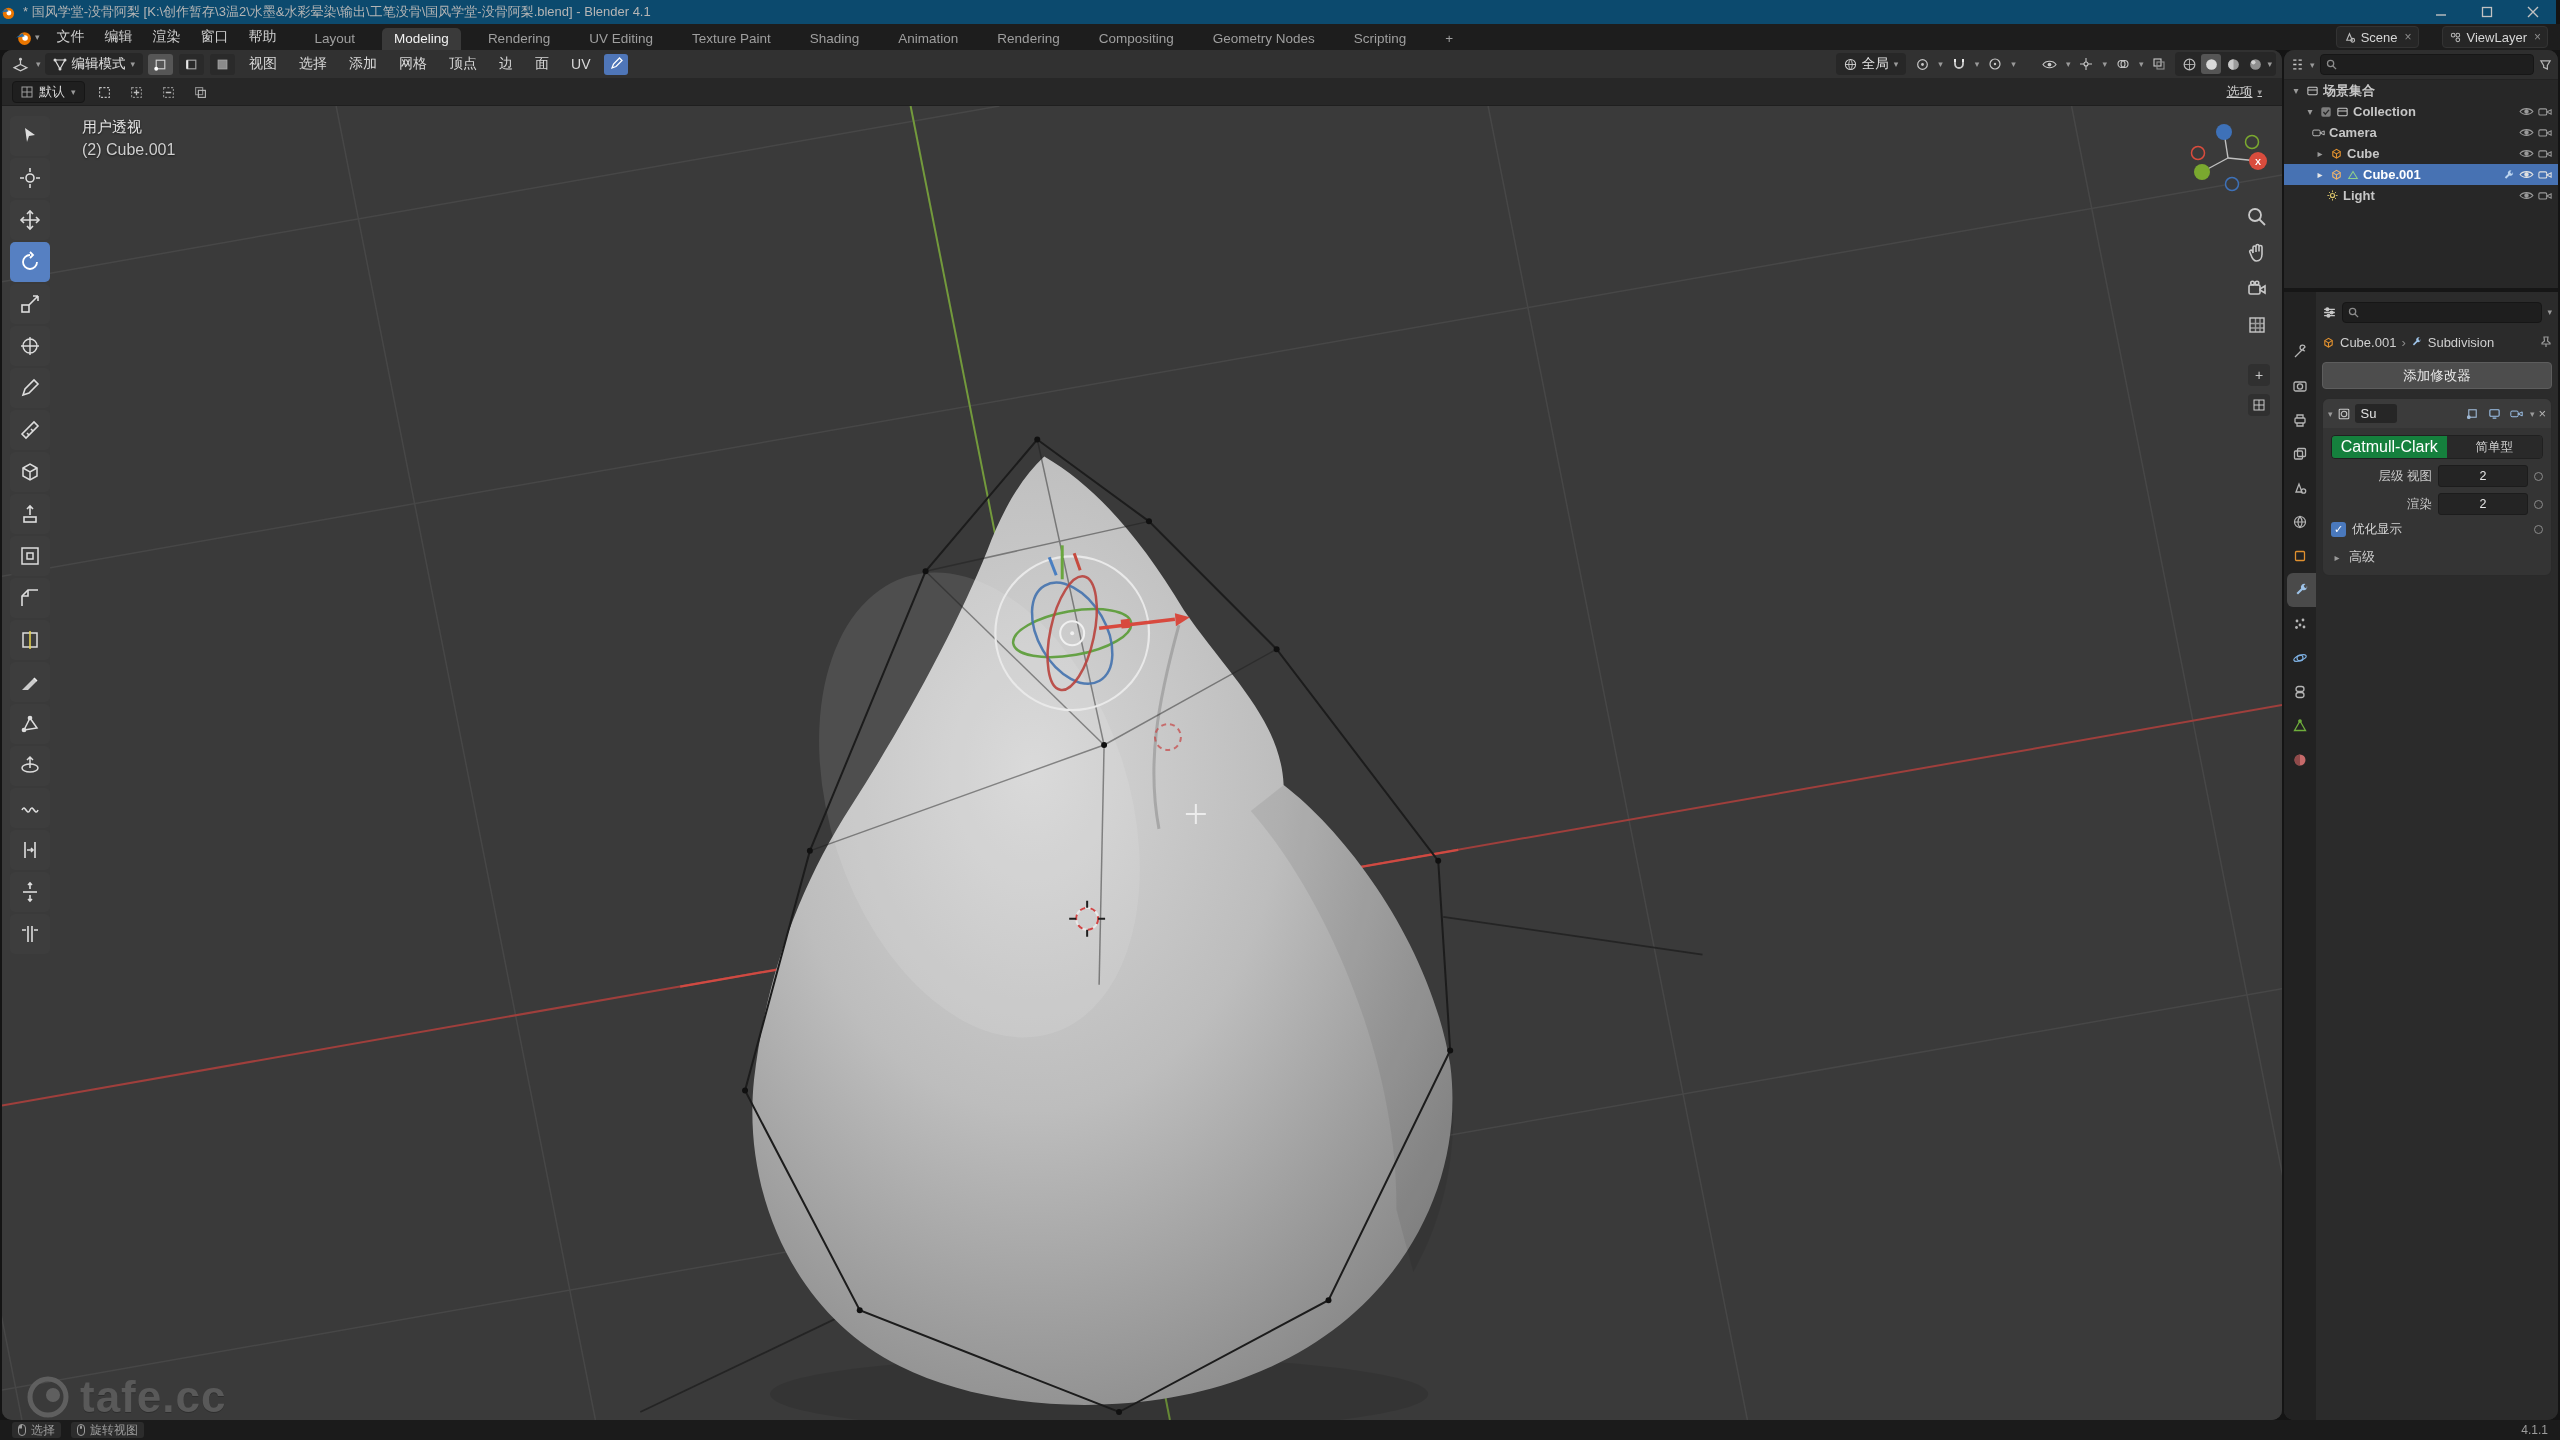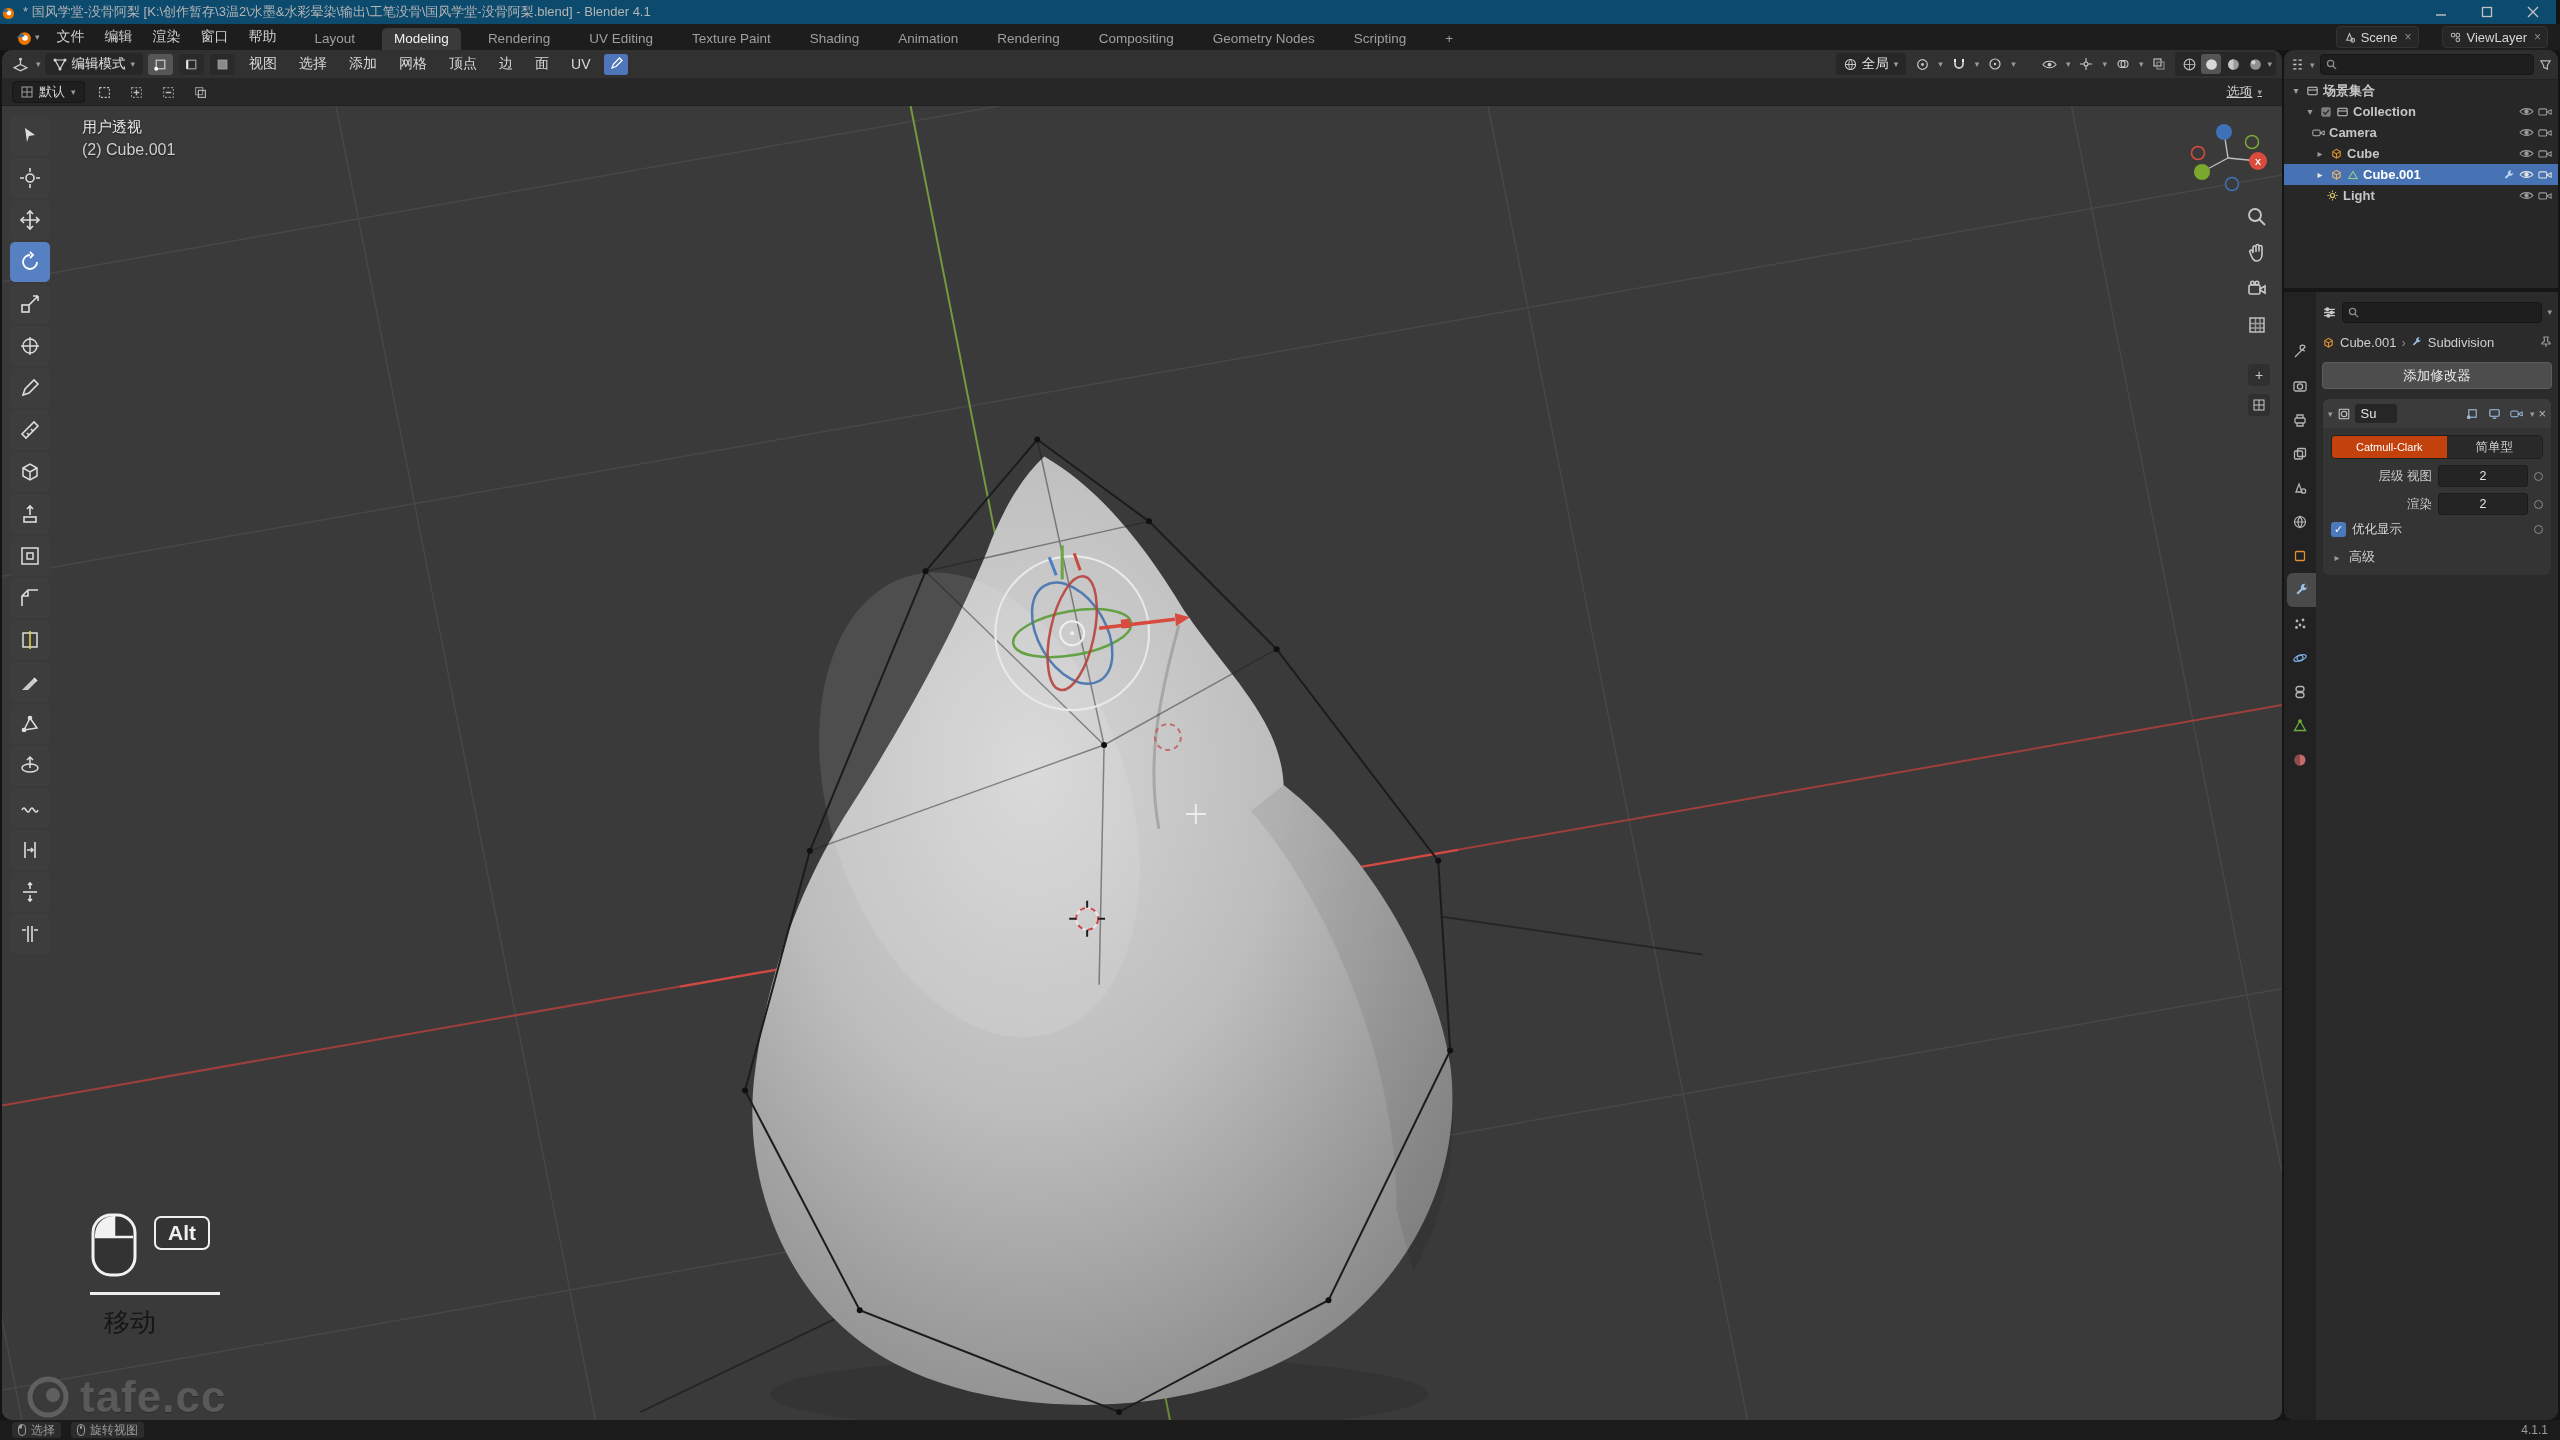--- a/index.html
+++ b/index.html
@@ -88,21 +88,21 @@
   .pfield{flex:1;height:19px;background:#1e1e1e;border:1px solid #161616;border-radius:4px;display:flex;align-items:center;gap:4px;padding:0 5px;}
   .crumb{display:flex;align-items:center;gap:5px;height:24px;margin-top:6px;color:#cfcfcf;}
   .addmod{margin-top:8px;height:25px;background:#4d4d4d;border:1px solid #5d5d5d;border-radius:4px;
           display:flex;align-items:center;justify-content:center;font-size:13.5px;color:#eaeaea;}
   .modpanel{margin-top:9px;background:#343434;border:1px solid #2a2a2a;border-radius:7px;overflow:hidden;}
   .modhead{height:29px;background:#3b3b3b;display:flex;align-items:center;gap:4px;padding:0 5px;}
   .modname{background:#262626;border-radius:3px;height:19px;display:flex;align-items:center;padding:0 6px;color:#e2e2e2;min-width:30px;}
   .mih{width:18px;height:18px;display:flex;align-items:center;justify-content:center;}
   .modbody{padding:7px 8px 9px 8px;}
   .seg{display:flex;height:22px;border-radius:4px;overflow:hidden;border:1px solid #202020;}
-  .seg .a{flex:1.2;background:#c2410c;color:#fff;display:flex;align-items:center;justify-content:center;font-size:11px;}
+  .seg .a{flex:1.2;background:#15803d;color:#fff;display:flex;align-items:center;justify-content:center;font-size:16px;}
   .seg .b{flex:1;background:#292929;color:#cfcfcf;display:flex;align-items:center;justify-content:center;font-size:12.5px;}
   .prow{display:flex;align-items:center;margin-top:6px;gap:6px;color:#c8c8c8;}
   .plabel{flex:1;text-align:right;font-size:12.5px;}
   .pnum{width:88px;height:20px;background:#242424;border:1px solid #1c1c1c;border-radius:3px;
         display:flex;align-items:center;justify-content:center;color:#e6e6e6;font-size:12.5px;}
   .pdot{width:7px;height:7px;border:1.5px solid #8a8a8a;border-radius:50%;}
   .chk{width:15px;height:15px;background:#4a79bd;border-radius:3px;color:#fff;font-size:11px;
        display:flex;align-items:center;justify-content:center;}
   .adv{display:flex;align-items:center;gap:6px;margin-top:10px;color:#cdcdcd;}
 
@@ -632,32 +632,20 @@
         <div class="edgebtns">
           <div class="edgebtn">+</div>
           <div class="edgebtn">
               <svg width="12" height="12" viewBox="0 0 12 12" fill="none" stroke="#c9c9c9">
                 <rect x="1" y="1" width="10" height="10"></rect>
                 <path d="M1 6h10M6 1v10"></path>
               </svg>
             </div>
         </div>
 
-        <div class="cast">
-          <div class="castrow">
-            <svg width="48" height="66" viewBox="0 0 48 66">
-              <rect x="3" y="3" width="42" height="60" rx="18" fill="rgba(25,25,25,0.2)" stroke="#f2f2f2" stroke-width="3"></rect>
-              <path d="M24 4c-11 0-19 8.5-19 19v2h19z" fill="#f2f2f2"></path>
-              <path d="M24 4v21M5 25h38" stroke="#f2f2f2" stroke-width="2.5" fill="none"></path>
-            </svg>
-            <div class="keybadge">Alt</div>
-          </div>
-          <div class="castline"></div>
-          <div class="castaction">移动</div>
-        </div>
       </div>
     </div>
 
     <div class="rightpanel">
 
       <div class="outliner">
         <div class="ohead">
           <svg width="15" height="15" viewBox="0 0 14 14" fill="none" stroke="#c9c9c9" stroke-width="1.2">
               <path d="M3 3h3M3 7h3M3 11h3M8 3h3M8 7h3M8 11h3"></path>
             </svg>

